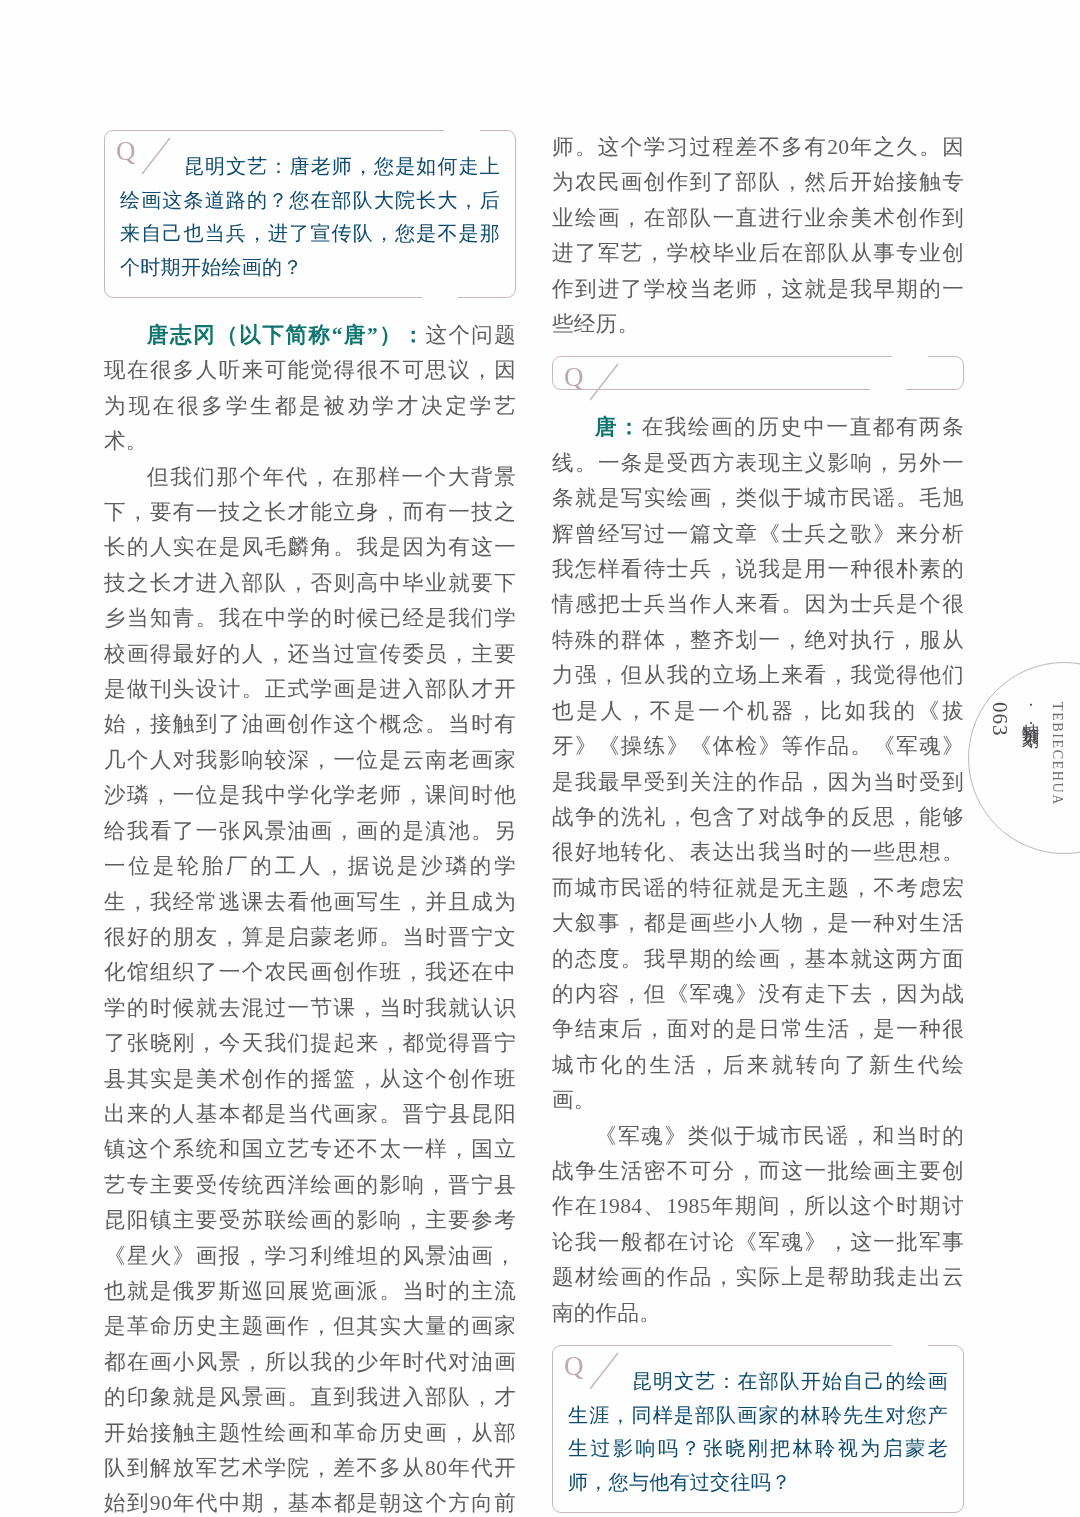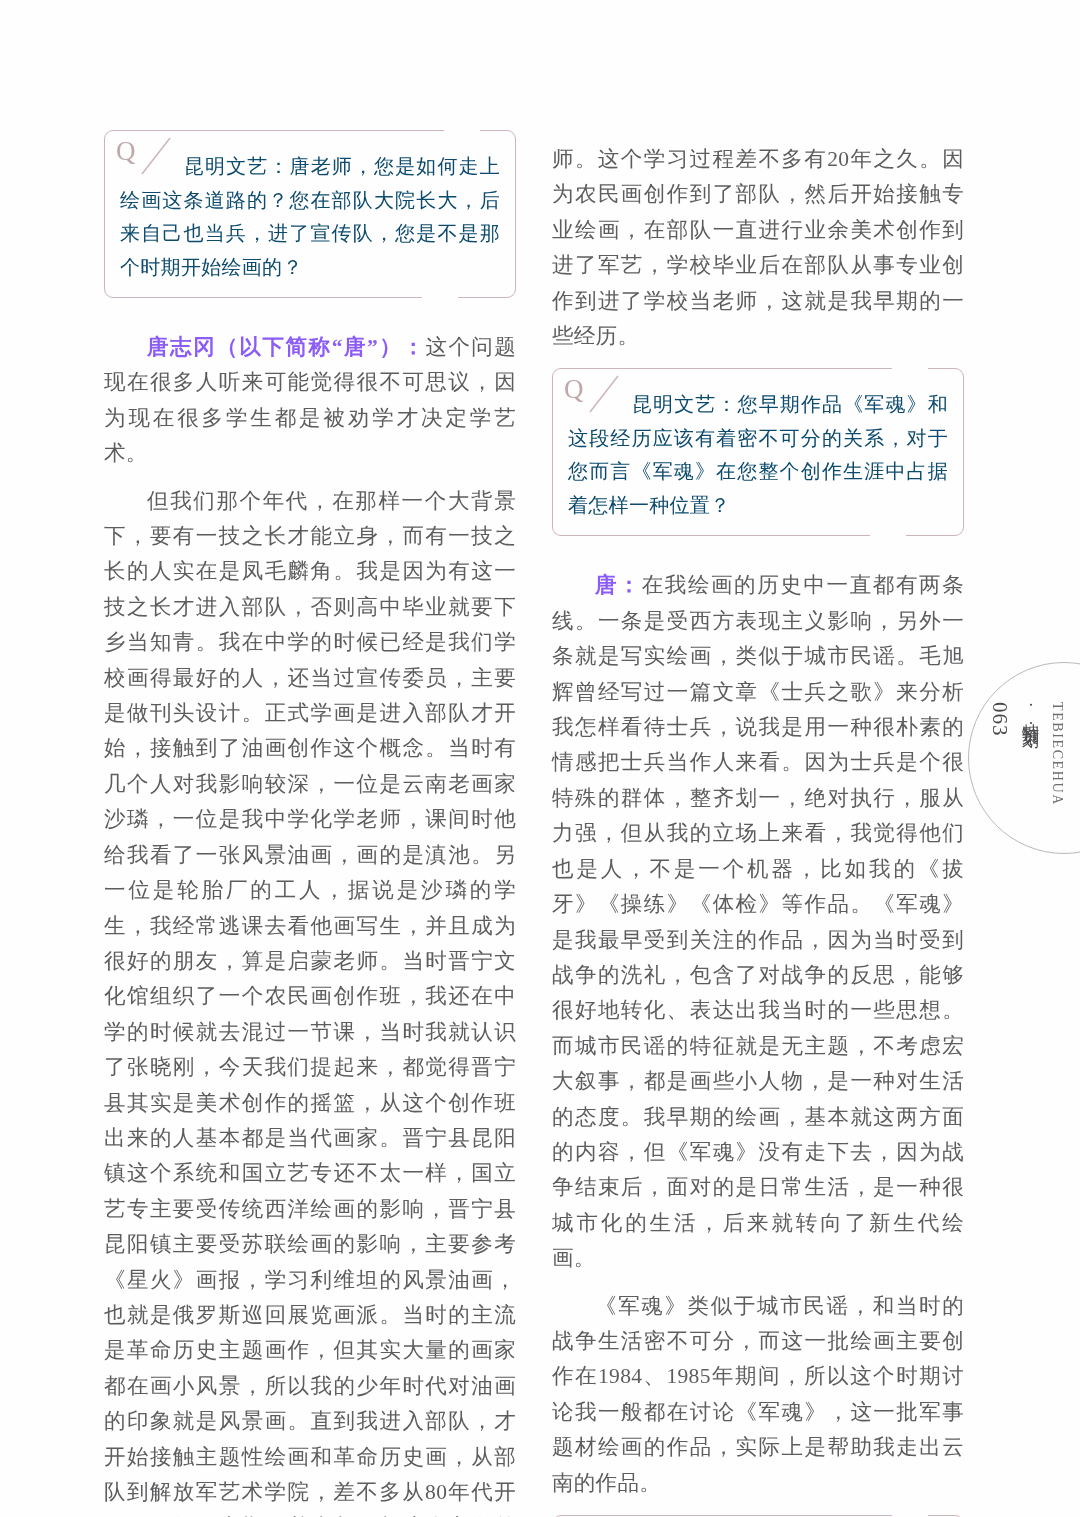--- a/index.html
+++ b/index.html
@@ -32,29 +32,29 @@
 
   
   .para {
     font-family: "Liberation Serif", "DejaVu Serif", serif;
     font-size: 21.5px;
     line-height: 35.4px;
     color: #5d5d5f;
     text-align: justify;
     text-justify: inter-ideograph;
     text-indent: 2em;
-    margin: 12px 0 0 0;
+    margin: 0 0 0 0;
     letter-spacing: 0.3px;
     -webkit-font-smoothing: antialiased;
   }
   .para.no-indent { text-indent: 0; }
 
   .speaker {
     font-weight: bold;
-    color: #8b5cf6;
+    color: #0f766e;
     letter-spacing: 0.5px;
   }
 
   
   .qbox {
     position: relative;
     box-sizing: border-box;
     padding: 20px 16px 14px 16px;
     margin: 0;
   }
@@ -208,21 +208,20 @@
     <div class="qbox">
       <div class="frame"></div>
       <div class="notch-top"></div>
       <div class="notch-bottom"></div>
       <div class="q-mark">Q</div>
       <div class="q-slash">
         <svg width="34" height="40" viewBox="0 0 34 40">
           <line x1="2" y1="38" x2="30" y2="2" stroke="#cdb6b8" stroke-width="1.5"></line>
         </svg>
       </div>
-      <div class="q-text">昆明文艺：您早期作品《军魂》和这段经历应该有着密不可分的关系，对于您而言《军魂》在您整个创作生涯中占据着怎样一种位置？</div>
     </div>
 
     <div class="spacer-20"></div>
 
     <p class="para"><span class="speaker">唐：</span><span>在我绘画的历史中一直都有两条线。一条是受西方表现主义影响，另外一条就是写实绘画，类似于城市民谣。毛旭辉曾经写过一篇文章《士兵之歌》来分析我怎样看待士兵，说我是用一种很朴素的情感把士兵当作人来看。因为士兵是个很特殊的群体，整齐划一，绝对执行，服从力强，但从我的立场上来看，我觉得他们也是人，不是一个机器，比如我的《拔牙》《操练》《体检》等作品。《军魂》是我最早受到关注的作品，因为当时受到战争的洗礼，包含了对战争的反思，能够很好地转化、表达出我当时的一些思想。而城市民谣的特征就是无主题，不考虑宏大叙事，都是画些小人物，是一种对生活的态度。我早期的绘画，基本就这两方面的内容，但《军魂》没有走下去，因为战争结束后，面对的是日常生活，是一种很城市化的生活，后来就转向了新生代绘画。</span></p>
 
     <p class="para">《军魂》类似于城市民谣，和当时的战争生活密不可分，而这一批绘画主要创作在1984、1985年期间，所以这个时期讨论我一般都在讨论《军魂》，这一批军事题材绘画的作品，实际上是帮助我走出云南的作品。</p>
 
     <div class="spacer-14"></div>
 

